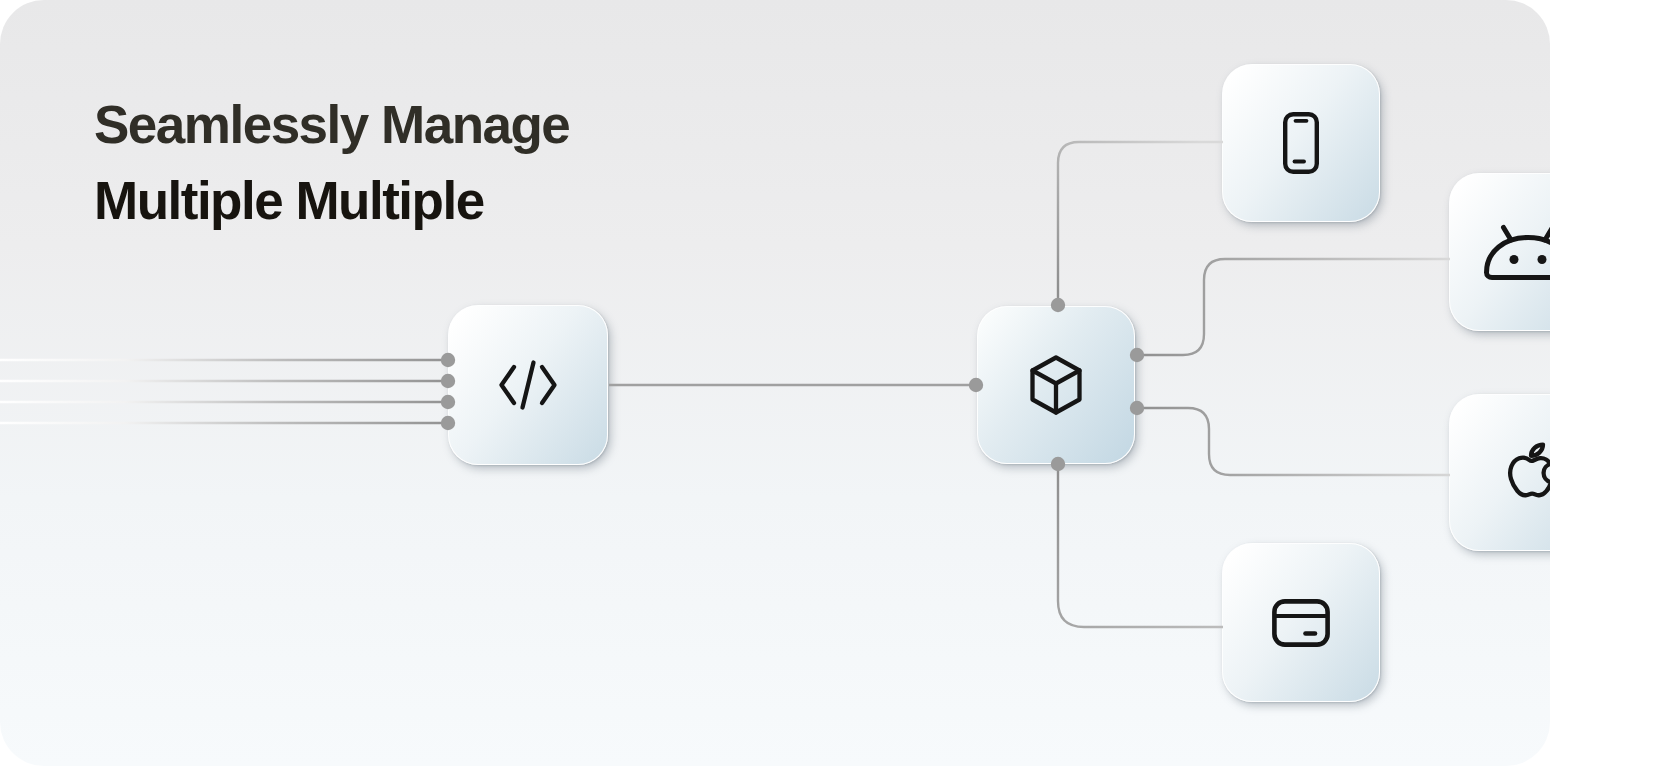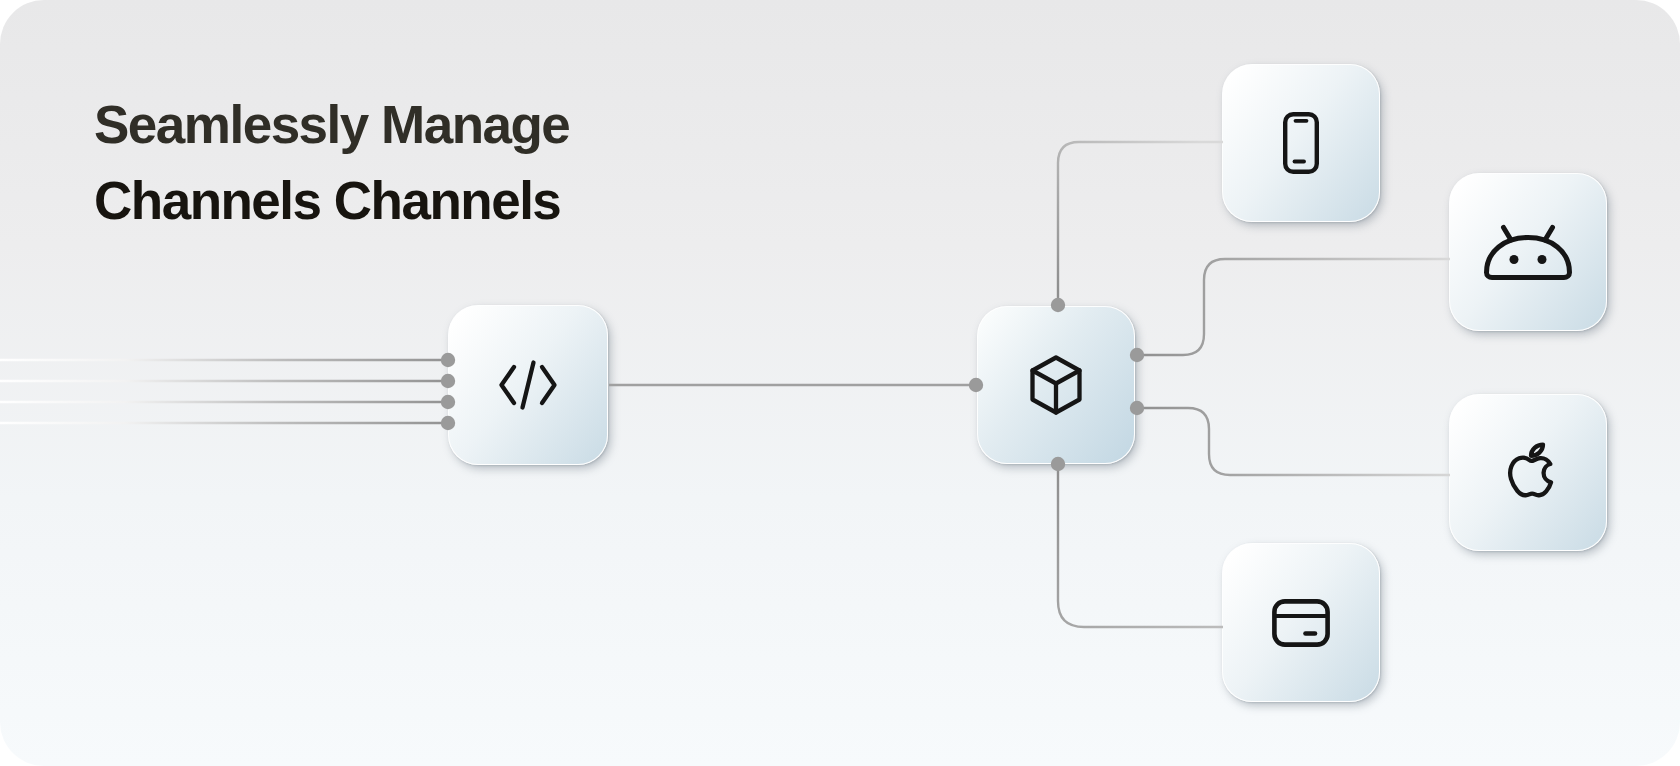--- a/index.html
+++ b/index.html
@@ -1,19 +1,19 @@
 <!DOCTYPE html>
 <html><head>
 <meta charset="utf-8">
 <style>
   html,body{margin:0;padding:0;background:#ffffff;}
   body{width:1680px;height:766px;position:relative;font-family:"Liberation Sans","DejaVu Sans",sans-serif;}
 
   .card{
-    position:absolute;left:0;top:0;width:1680px;height:766px;
+    position:absolute;left:0;top:0;width:1550px;height:766px;
     border-radius:44px;overflow:hidden;
     background:linear-gradient(180deg,#e8e8e9 0%,#ededee 32%,#f2f5f7 65%,#f7fafc 100%);
   }
 
   .title{
     position:absolute;left:94px;top:87px;margin:0;
     font-size:53px;line-height:76px;font-weight:bold;letter-spacing:-1.5px;
   }
   .title .line{display:block;}
   .title .line1{color:#302e27;}
@@ -39,21 +39,21 @@
   .wires{position:absolute;left:0;top:0;width:1680px;height:766px;z-index:5;pointer-events:none;}
   .icon{color:#151515;}
 </style>
 </head>
 <body>
 
 <div class="card">
 
   <h1 class="title">
     <span class="line line1">Seamlessly Manage</span>
-    <span class="line line2">Channels Channels</span>
+    <span class="line line2">Multiple Multiple</span>
   </h1>
 
   <div class="node node-code">
     <svg class="icon" width="62" height="54" viewBox="0 0 62 54" fill="none" stroke="currentColor" stroke-width="4.3" stroke-linecap="round" stroke-linejoin="round">
       <path d="M17,9 L4.5,27 L17,45"></path>
       <path d="M45,9 L57.5,27 L45,45"></path>
       <path d="M36.5,4.5 L25.5,49.5"></path>
     </svg>
   </div>
 

